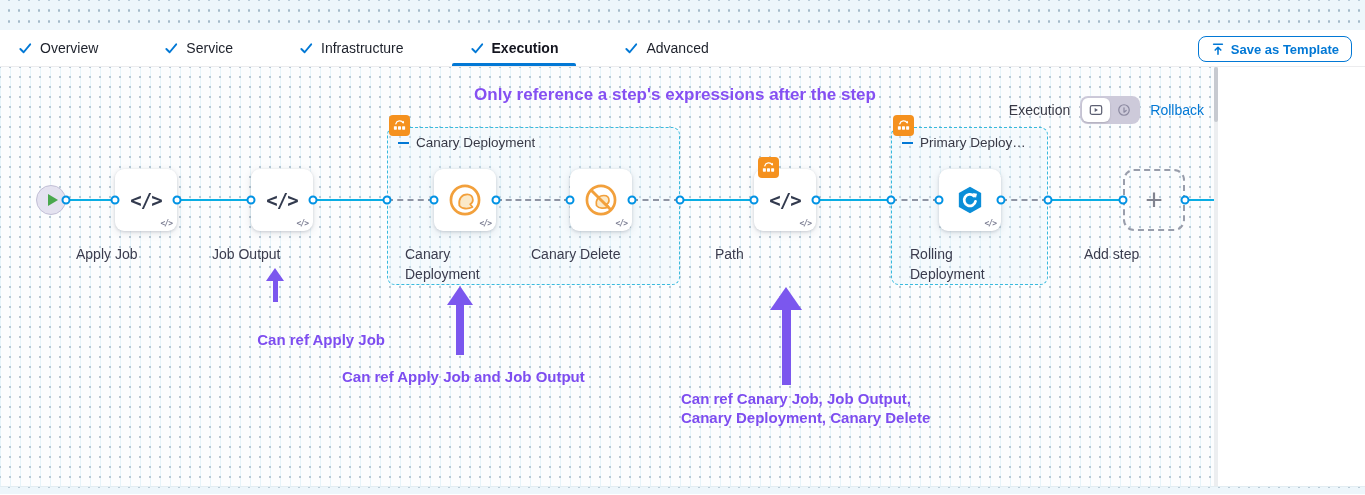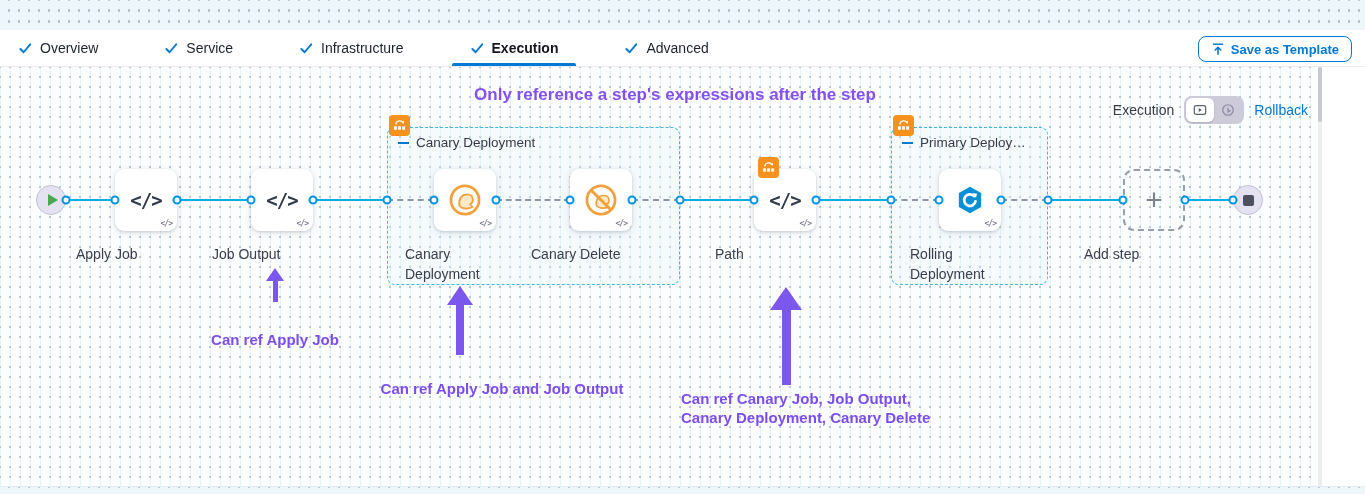--- a/index.html
+++ b/index.html
@@ -35,21 +35,21 @@
   .check-icon { width:15px; height:15px; flex:0 0 auto; }
   .save-tpl-btn {
     position:absolute; right:13px; top:6px; height:26px;
     display:flex; align-items:center; gap:6px; padding:0 12px;
     border:1px solid #0278d5; border-radius:8px; background:#fff;
     color:#0278d5; font-size:13px; font-weight:bold; cursor:pointer;
   }
 
   
   .canvas {
-    position:relative; width:1322px; height:419px;
+    position:relative; width:1218px; height:419px;
     background-color:#fcfdfe;
     background-image:
       linear-gradient(to right, rgba(126,201,228,0.16) 1px, transparent 1px),
       radial-gradient(circle, rgba(125,148,168,0.50) 0.9px, transparent 1.3px);
     background-size:10px 10px, 10px 10px;
     background-position:0 0, 5px 5px;
     overflow:hidden;
   }
   .heading {
     position:absolute; top:18px; left:355px; width:640px; text-align:center;
@@ -315,22 +315,22 @@
 
   <div class="arrow-head" style="left:266px;top:201px;border-left:9px solid transparent;border-right:9px solid transparent;border-bottom:13px solid #7b57ee"></div>
   <div class="arrow-shaft" style="left:272.5px;top:213px;width:5px;height:22px"></div>
 
   <div class="arrow-head" style="left:447px;top:219px;border-left:13px solid transparent;border-right:13px solid transparent;border-bottom:19px solid #7b57ee"></div>
   <div class="arrow-shaft" style="left:456px;top:237px;width:8px;height:51px"></div>
 
   <div class="arrow-head" style="left:770px;top:220px;border-left:16px solid transparent;border-right:16px solid transparent;border-bottom:23px solid #7b57ee"></div>
   <div class="arrow-shaft" style="left:781.5px;top:242px;width:9px;height:76px"></div>
 
-  <div class="ann" style="left:165px;top:263px;width:220px;text-align:center">Can ref Apply Job</div>
-  <div class="ann" style="left:342px;top:312px;width:320px;text-align:center">Can ref Apply Job and Job Output</div>
+  <div class="ann" style="left:165px;top:263px;width:220px;text-align:right">Can ref Apply Job</div>
+  <div class="ann" style="left:342px;top:300px;width:320px;">Can ref Apply Job and Job Output</div>
   <div class="ann" style="left:681px;top:322px;width:300px">
     <div>Can ref Canary Job, Job Output,</div>
     <div>Canary Deployment, Canary Delete</div>
   </div>
 
   <div class="scrollbar">
     <div class="scroll-thumb"></div>
   </div>
 </div>
 

